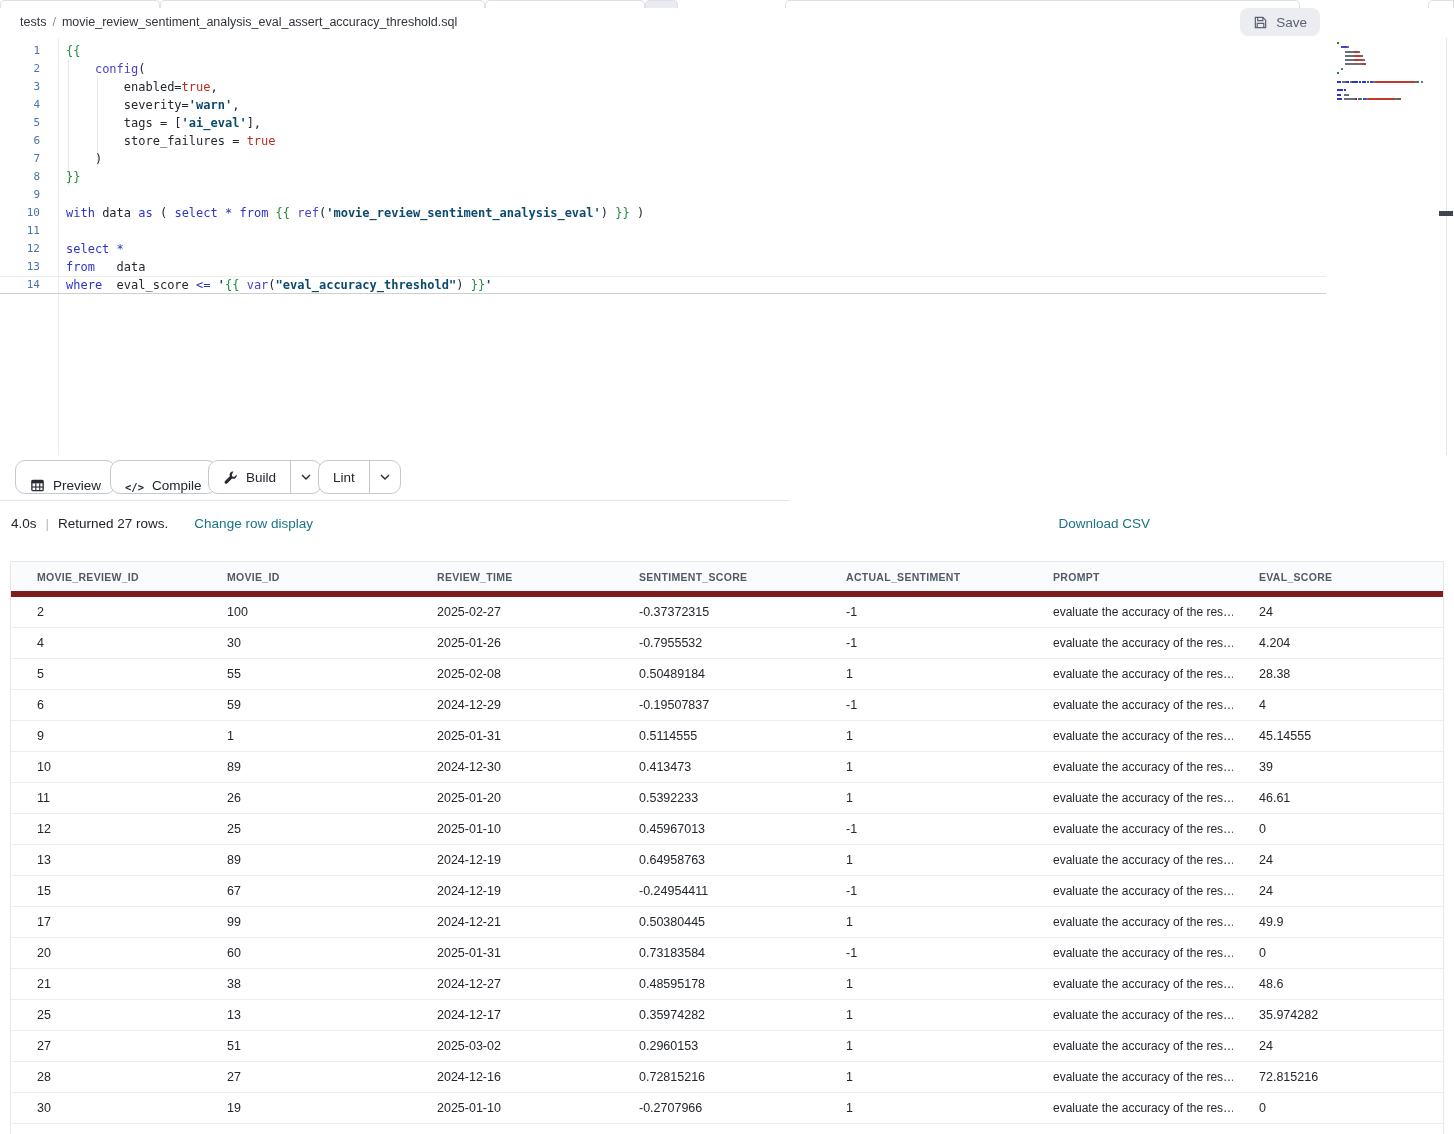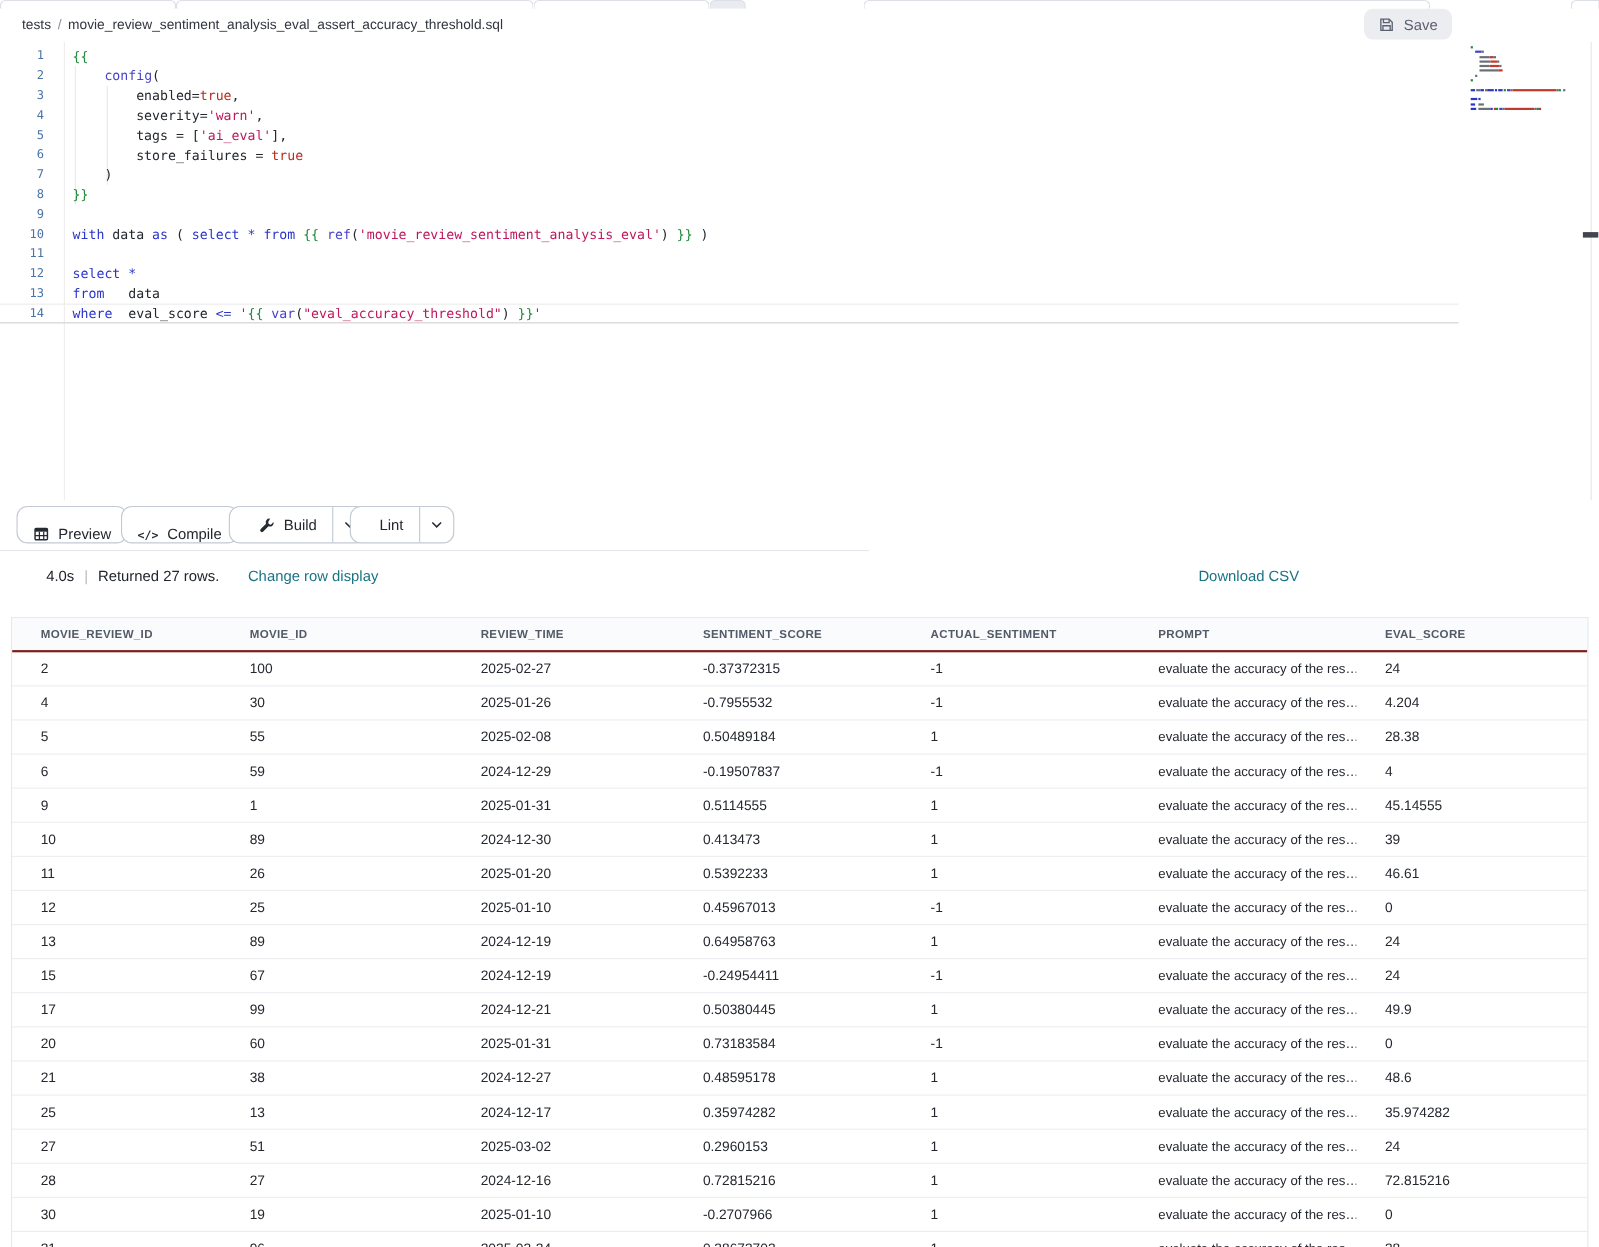--- a/index.html
+++ b/index.html
@@ -24,64 +24,64 @@
           border-right:1px solid #e4e6ea;box-sizing:border-box;}
   .gutter-border{position:absolute;left:58px;top:0;height:417px;width:1px;background:#ededed;}
   #code-lines{position:absolute;left:0;top:4px;right:0;}
   .code-line{height:18px;line-height:18px;white-space:pre;font-family:"DejaVu Sans Mono",monospace;font-size:12px;}
   .code-line.active{width:1326px;box-sizing:border-box;border-top:1px solid #ececec;border-bottom:1px solid #cfcfcf;line-height:16px;}
   .ln{display:inline-block;width:40px;text-align:right;color:#4a74a6;font-size:11px;vertical-align:top;}
   .code{margin-left:26px;}
   .seg-k{color:#2b35c8;}
   .seg-o{color:#2b35c8;}
   .seg-f{color:#4742cc;}
-  .seg-s{color:#be185d;}
+  .seg-s{color:#0c4a6e;font-weight:bold;}
   .seg-b{color:#b92e1f;}
   .seg-j{color:#218a3a;}
   .seg-p{color:#23272e;}
   .indent-guide{position:absolute;width:1px;background:#e8e8e8;}
 
   
   #minimap{position:absolute;left:1337px;top:4px;width:106px;}
   .mm-line{height:3px;margin-bottom:1.3px;font-size:0;white-space:nowrap;}
   .mm-seg{display:inline-block;height:2px;vertical-align:top;}
   .mm-k{background:#2b35c8;} .mm-o{background:#2b35c8;} .mm-f{background:#4742cc;}
   .mm-s{background:#c0392b;} .mm-b{background:#c0392b;} .mm-j{background:#218a3a;} .mm-p{background:#6a6f78;}
   .scroll-dash{position:absolute;left:1439px;top:211px;width:14px;height:5px;background:#41454e;}
 
   
   .toolbar{position:absolute;top:455px;left:0;width:1454px;height:46px;background:#fff;}
   .toolbar::after{content:'';position:absolute;left:0;bottom:0;width:790px;height:1px;background:#e3e6eb;}
   .btn{position:absolute;top:5px;display:inline-flex;align-items:flex-end;gap:8px;height:34px;padding:0 14px;
        box-sizing:border-box;border:1px solid #c3c9d3;border-radius:10px;background:#fff;
        font-size:13.5px;font-weight:500;color:#22262e;cursor:pointer;}
   .btn-group{position:absolute;top:5px;display:inline-flex;height:34px;box-sizing:border-box;
-             border:1px solid #c3c9d3;border-radius:10px;background:#fff;overflow:hidden;padding-left:12px;}
+             border:1px solid #c3c9d3;border-radius:10px;background:#fff;overflow:hidden;}
   .btn-group .main{display:inline-flex;align-items:center;gap:8px;padding:0 14px;font-size:13.5px;font-weight:500;color:#22262e;
                    border-right:1px solid #c3c9d3;cursor:pointer;}
   .btn-group .caret{display:flex;align-items:center;justify-content:center;width:30px;cursor:pointer;}
   .code-glyph{font-family:"DejaVu Sans Mono",monospace;font-size:10.5px;font-weight:bold;color:#262a32;}
   .tabs{position:absolute;left:418px;top:0;height:46px;display:flex;}
   .tab{padding:0 15px;line-height:45px;font-size:13.5px;color:#23272e;cursor:pointer;position:relative;}
   .tab.active::after{content:'';position:absolute;left:0;right:0;bottom:0;height:3px;background:#5b6169;}
 
   
-  .meta{position:absolute;top:501px;left:0;width:1158px;height:44px;display:flex;align-items:center;font-size:13.5px;padding-left:31px;}
+  .meta{position:absolute;top:501px;left:0;width:1158px;height:44px;display:flex;align-items:center;font-size:13.5px;}
   .meta .dur{margin-left:11px;color:#20242c;}
   .meta .pipe{margin:0 9px;color:#b6bac2;}
   .meta .msg{color:#20242c;}
   .meta .link{color:#1a7385;margin-left:26px;cursor:pointer;}
   .meta .dl{position:absolute;right:8px;color:#1a7385;cursor:pointer;}
 
   
   .tablewrap{position:absolute;top:561px;left:10px;width:1434px;bottom:0;box-sizing:border-box;
              border:1px solid #e4e7ec;border-bottom:none;background:#fff;overflow:hidden;}
   .grid-row{display:grid;grid-template-columns:190px 210px 202px 207px 207px 206px 1fr;align-items:center;
             height:30px;border-bottom:1px solid #ebedf0;}
-  .grid-row.head{height:29px;background:#fafbfc;border-bottom:2px solid #7f1d1d;}
+  .grid-row.head{height:29px;background:#fafbfc;border-bottom:6px solid #7f1d1d;}
   .cell{padding-left:26px;font-size:12.5px;color:#23272e;white-space:nowrap;overflow:hidden;}
   .head .cell{font-size:10.5px;font-weight:700;letter-spacing:0.3px;color:#525a68;}
   .cell.prompt{display:flex;align-items:center;gap:7px;font-size:12px;cursor:pointer;}
 </style>
 </head>
 <body>
 
 <div id="app">
 
   <div class="topstrip">

